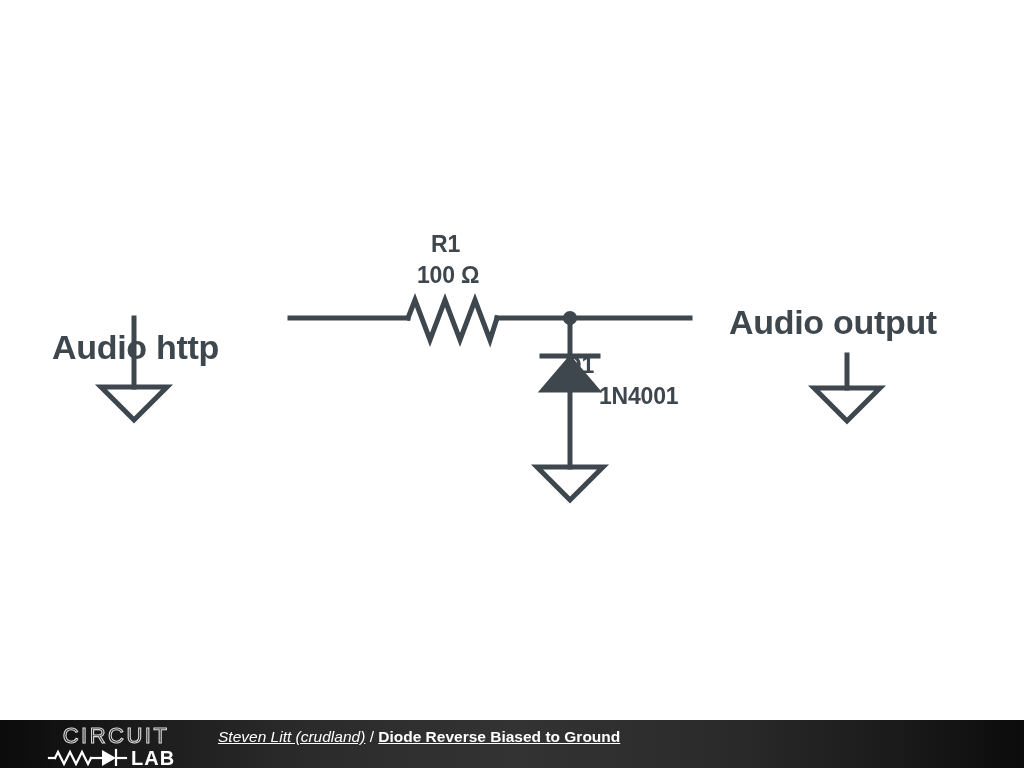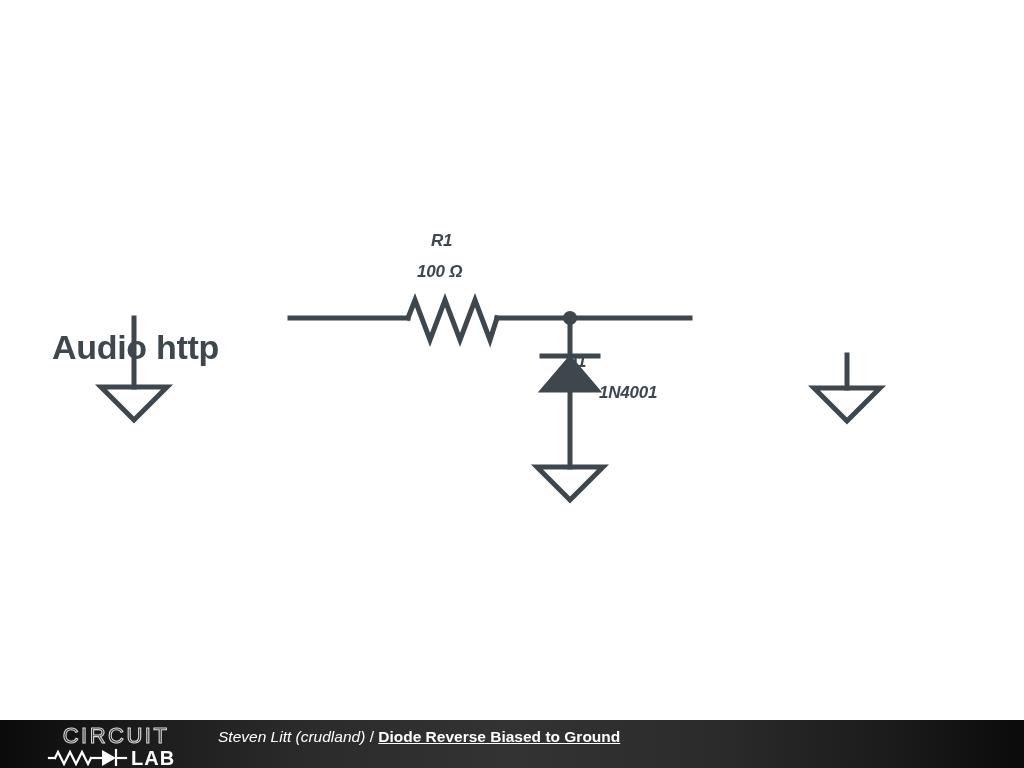--- a/index.html
+++ b/index.html
@@ -35,24 +35,23 @@
     color: #3e474e;
     white-space: pre;
     font-family: "Liberation Sans", sans-serif;
   }
   .lbl-port {
     font-size: 34px;
     font-weight: bold;
     letter-spacing: -0.3px;
   }
   .lbl-ref {
-    font-size: 17px;
+    font-size: 23px;
     font-weight: bold;
     letter-spacing: -0.2px;
-    font-style: italic;
   }
 
   #label-audio-input  { left: 52px;  top: 328px; }
   #label-audio-output { left: 729px; top: 303px; }
 
   #label-r1     { left: 431px; top: 231px; }
   #label-r1-val { left: 417px; top: 262px; }
   #label-d1     { left: 565px; top: 352px; }
   #label-d1-val { left: 599px; top: 383px; }
 
@@ -91,20 +90,21 @@
     color: #ffffff;
   }
   .foot-line1 {
     font-size: 15.5px;
     line-height: 19px;
     white-space: pre;
   }
   .foot-author {
     font-style: italic;
     font-weight: normal;
+    text-decoration: underline;
   }
   .foot-sep {
     font-style: normal;
     font-weight: normal;
   }
   .foot-title {
     font-weight: bold;
     text-decoration: underline;
   }
   .foot-line2 {
@@ -145,20 +145,21 @@
       <polygon points="814,388 880,388 847,421" fill="none" stroke-width="5"></polygon>
     </g>
 
     <polygon points="570,357 599,391 541,391" fill="#3e474e" stroke="#3e474e" stroke-width="3" stroke-linejoin="miter"></polygon>
 
     <circle cx="570" cy="318" r="7" fill="#3e474e"></circle>
   </svg>
 
   <div class="lbl lbl-port" id="label-audio-input">Audio http</div>
 
+  <div class="lbl lbl-port" id="label-audio-output">Audio output</div>
 
   <div class="lbl lbl-ref" id="label-r1">R1</div>
 
   <div class="lbl lbl-ref" id="label-r1-val">100 Ω</div>
 
   <div class="lbl lbl-ref" id="label-d1">D1</div>
 
   <div class="lbl lbl-ref" id="label-d1-val">1N4001</div>
 
   <div id="footer"></div>

